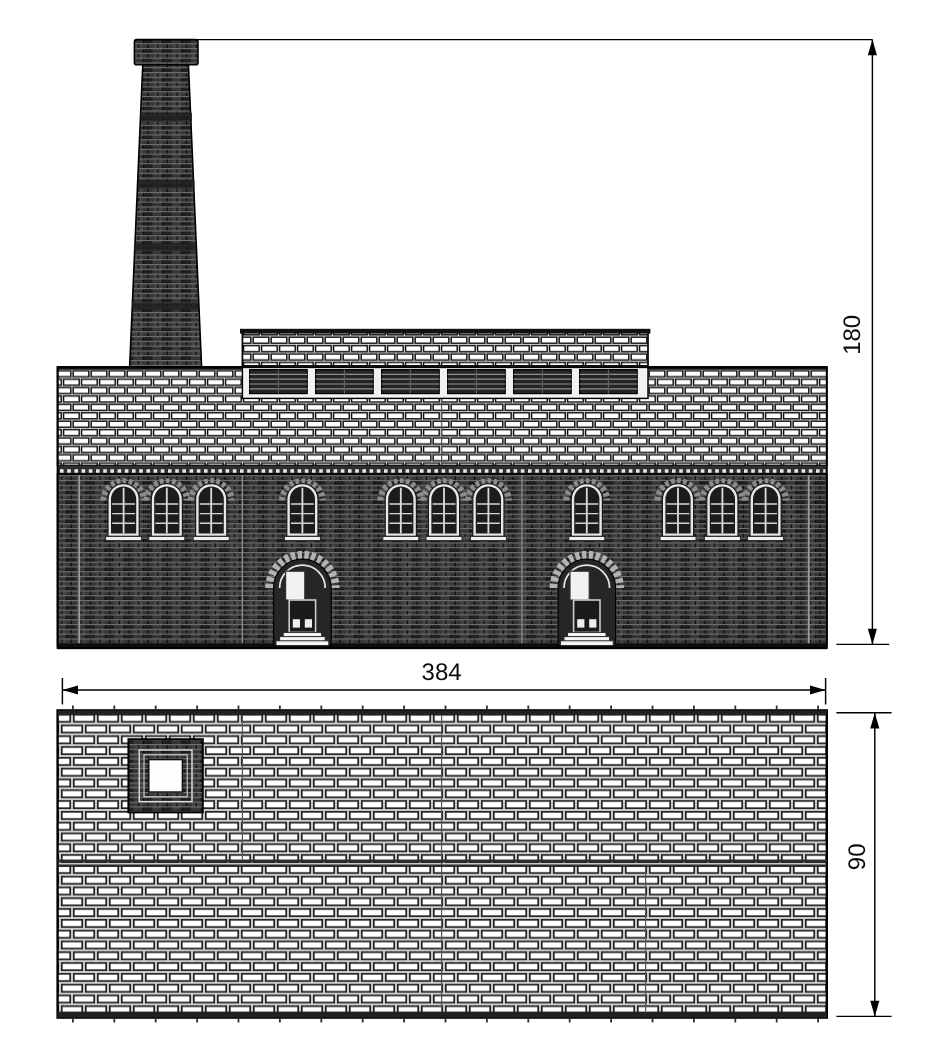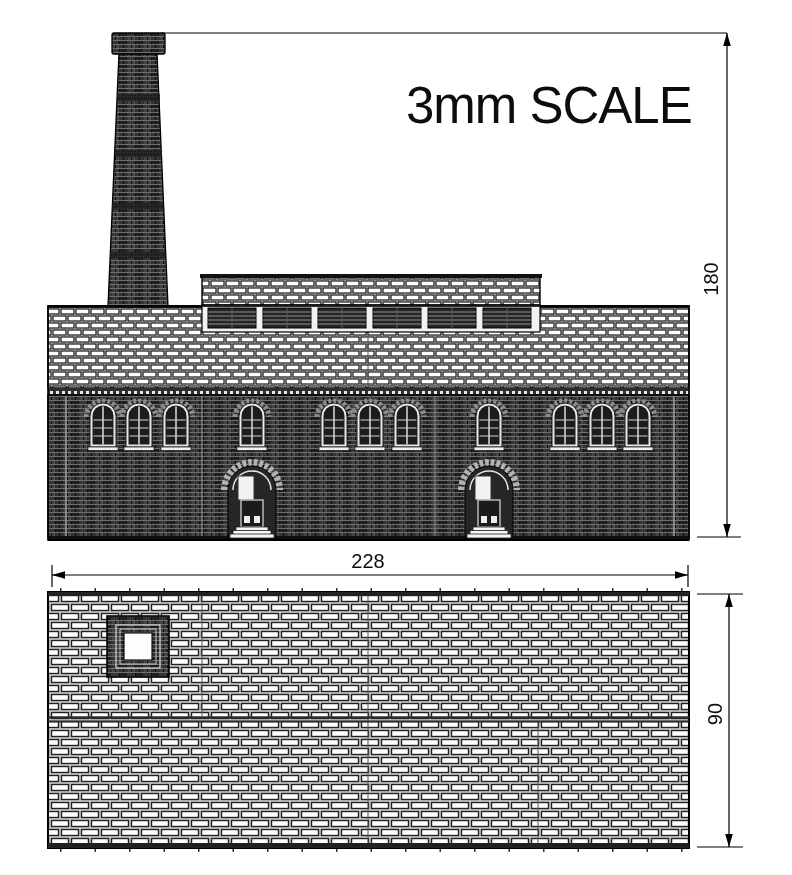--- a/index.html
+++ b/index.html
@@ -183,17 +183,16 @@
 
     <g stroke="#000000" stroke-width="1.2">
       <line x1="697" y1="594" x2="743" y2="594"></line>
       <line x1="697" y1="847" x2="743" y2="847"></line>
       <line x1="729" y1="594" x2="729" y2="847"></line>
       <polygon points="729,594 725.2,607 732.8,607" fill="#000000" stroke="none"></polygon>
       <polygon points="729,847 725.2,834 732.8,834" fill="#000000" stroke="none"></polygon>
     </g>
   </svg>
 
-  <span class="lbl" id="scale-label">3mm SCALE</span>
   <span class="lbl" id="dim-180">180</span>
-  <span class="lbl" id="dim-228">228</span>
+  <span class="lbl" id="dim-228">384</span>
   <span class="lbl" id="dim-90">90</span>
 </div>
 
 </body></html>

